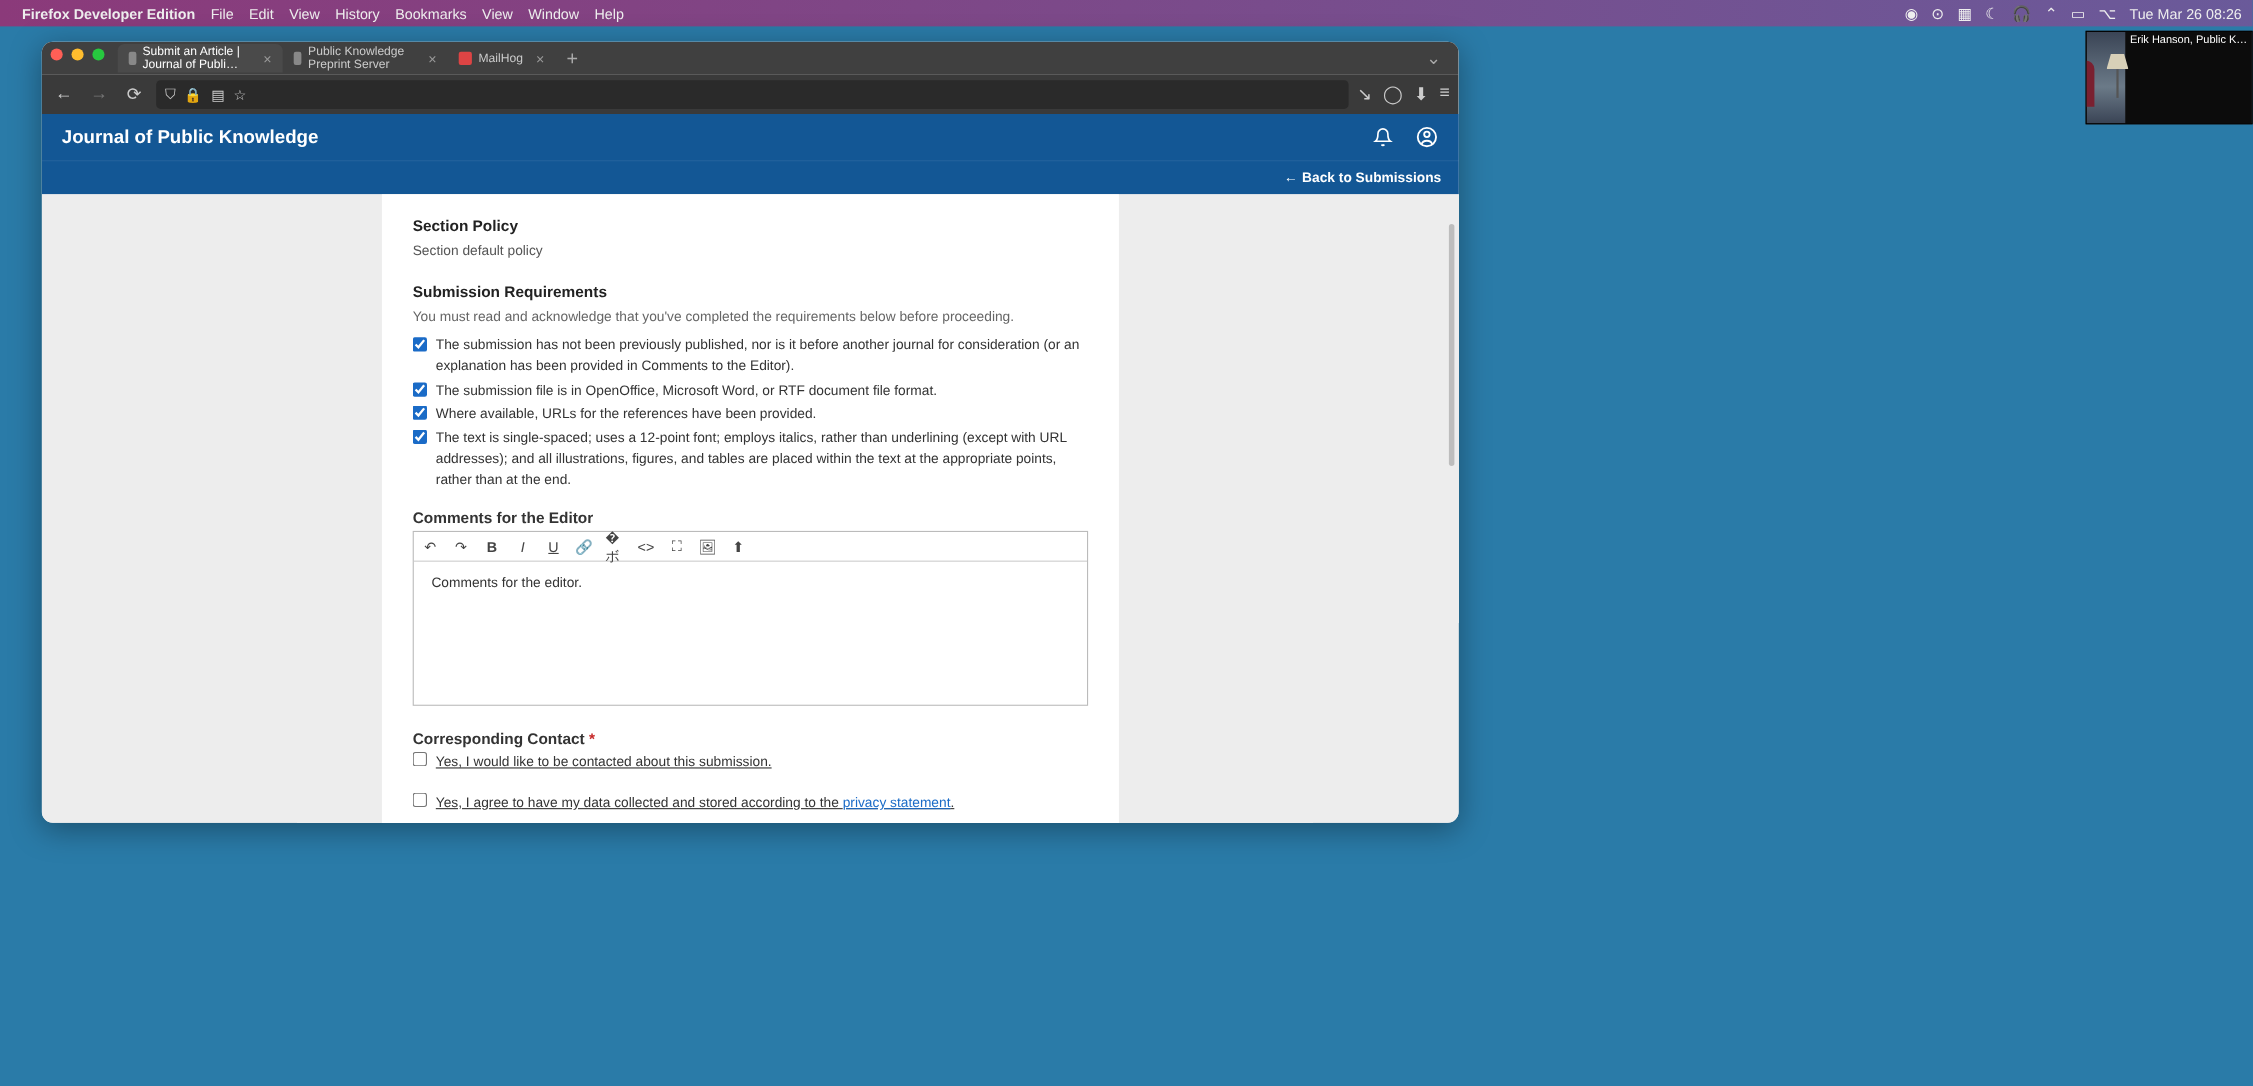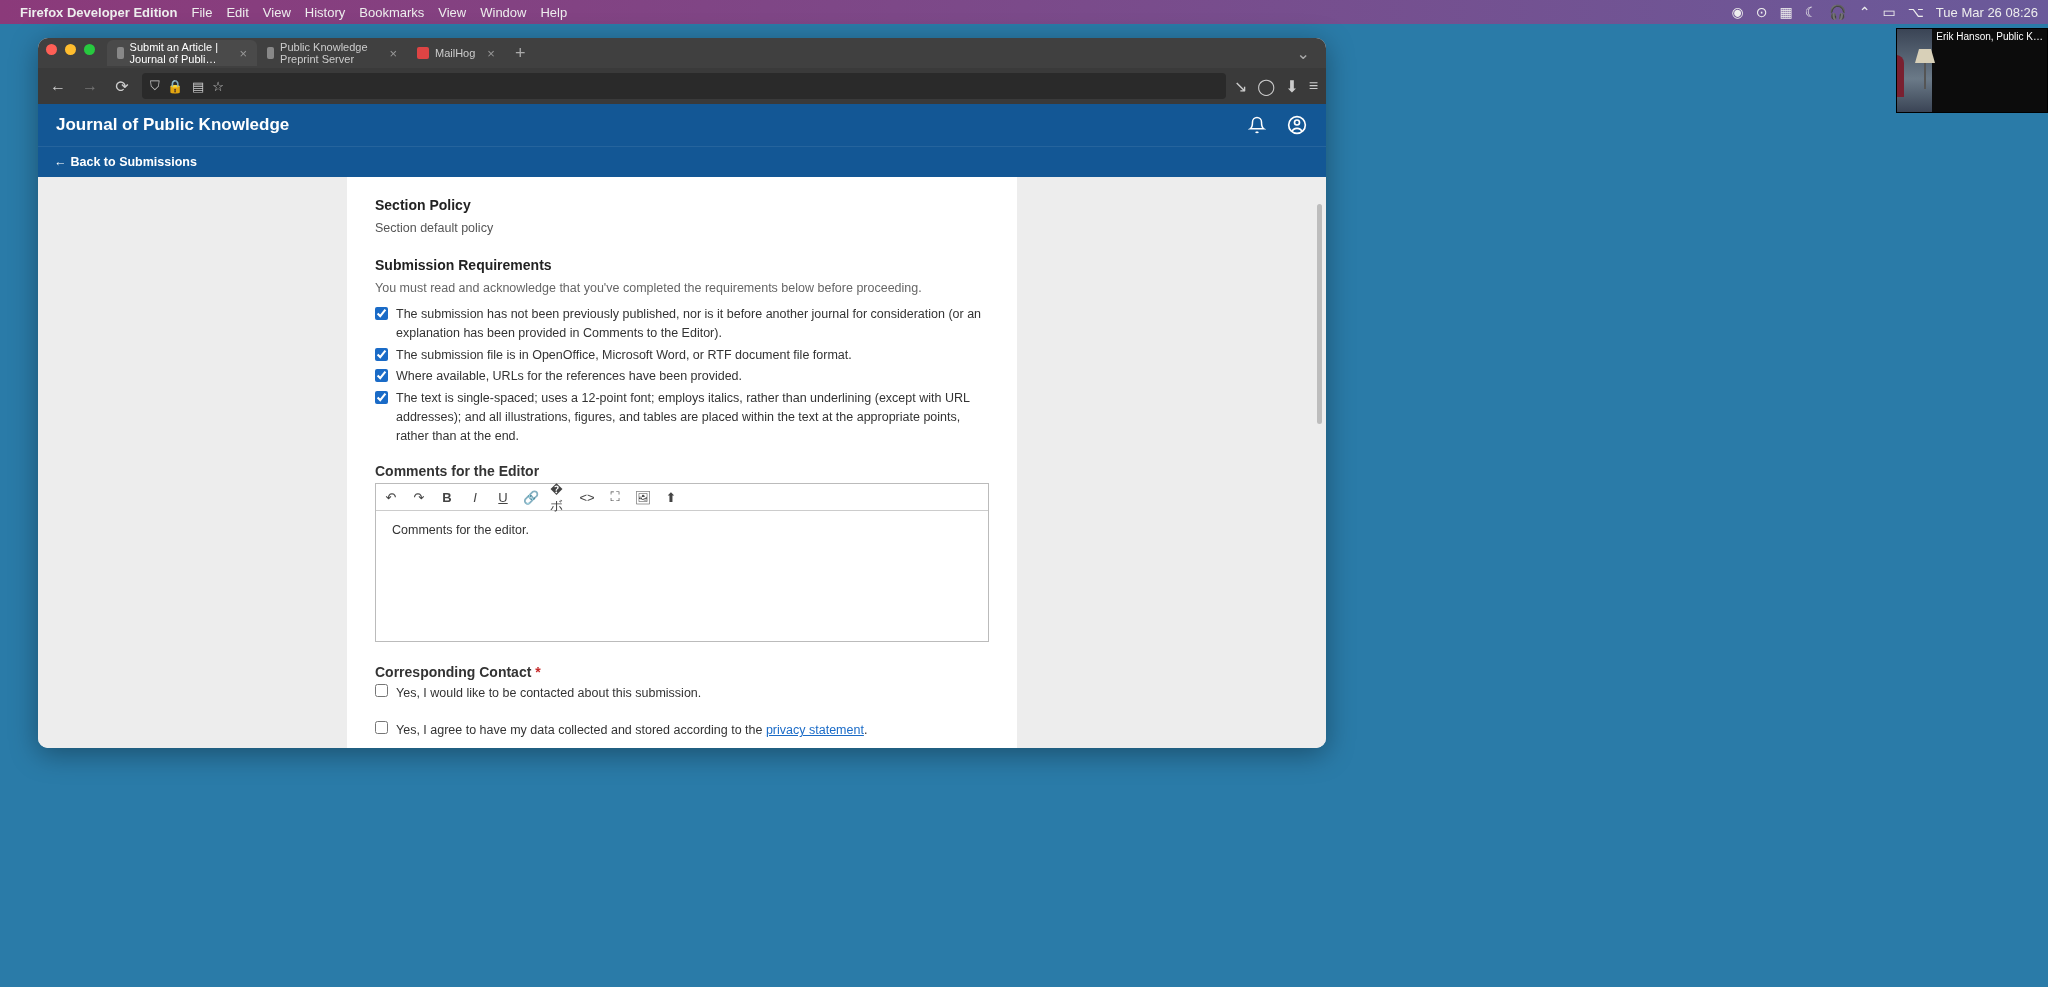--- a/index.html
+++ b/index.html
@@ -46,21 +46,21 @@
 .url-bar { height: 36px; background: #3a3a3a; display: flex; align-items: center; padding: 0 8px; gap: 8px; }
 .nav-btn { width: 24px; height: 24px; display: flex; align-items: center; justify-content: center; color: #ccc; cursor: pointer; }
 .url-input-wrap { flex: 1; height: 26px; background: #2a2a2a; border-radius: 4px; display: flex;
   align-items: center; padding: 0 8px; gap: 8px; color: #ccc; font-size: 13px; }
 .url-input-wrap .shield, .url-input-wrap .lock { font-size: 13px; }
 .url-text { flex: 1; white-space: nowrap; overflow: hidden; }
 .url-actions { display: flex; gap: 10px; color: #ccc; }
 
 
 .page { flex: 1; background: #ededed; overflow-y: auto; position: relative; }
-.page-header { background: #135795; color: #fff; }
+.page-header { background: #135795; color: #fff; text-align: right; }
 .journal-bar { display: flex; align-items: center; justify-content: space-between; padding: 10px 18px; }
 .journal-title { font-weight: 700; font-size: 17px; }
 .journal-icons { display: flex; gap: 18px; align-items: center; }
 .journal-icons .icn { width: 22px; height: 22px; display: flex; align-items: center; justify-content: center; cursor: pointer; }
 .back-bar { padding: 8px 16px; font-size: 12.5px; font-weight: 600; border-top: 1px solid rgba(255,255,255,0.08); }
 .back-bar a { color: #fff; text-decoration: none; display: inline-flex; align-items: center; gap:4px; }
 
 .content-area { background: #ededed; padding: 0; display: flex; justify-content: center; }
 .form-panel { width: 670px; background: #fff; padding: 20px 28px 28px 28px; font-size: 12.5px; color: #333; }
 .section-h { font-weight: 700; font-size: 14px; margin-bottom: 8px; color: #222; }
@@ -73,21 +73,21 @@
 
 .editor-label { font-weight: 700; font-size: 14px; margin-bottom: 4px; }
 .editor-box { border: 1px solid #bbb; }
 .toolbar { border-bottom: 1px solid #ccc; padding: 4px 6px; display: flex; gap: 10px; align-items: center; }
 .tbtn { width: 18px; height: 18px; display: flex; align-items: center; justify-content: center;
   color: #444; cursor: pointer; font-size: 13px; }
 .editor-body { min-height: 130px; padding: 12px 16px; font-size: 12.5px; color: #333; outline: none; }
 
 .corr-h { font-weight: 700; font-size: 14px; margin-top: 22px; }
 .req-star { color: #c62828; }
-.plain-check { display: flex; align-items: flex-start; gap: 8px; margin-top: 4px; font-size: 12.5px; line-height: 1.5; }
+.plain-check { display: flex; align-items: flex-start; gap: 8px; margin-top: 4px; font-size: 12.5px; line-height: 1.5; text-decoration: underline; }
 .plain-check a { color: #1a6bc7; text-decoration: underline; }
 
 
 .scroll-hint { position: absolute; right: 4px; top: 100px; width: 5px; height: 220px; background: rgba(0,0,0,0.2); border-radius: 3px; }
 
 
 .video-thumb { position: absolute; top: 28px; right: 0; width: 152px; height: 85px;
   background: #2a2a2a; border: 1px solid #000; display: flex; flex-direction: row; justify-content: flex-end;
   color: #fff; font-size: 10px; overflow: hidden; }
 .video-thumb .scene { flex:1; background: linear-gradient(180deg,#3a4455 0%, #6b7a88 60%, #3a4455 100%);

